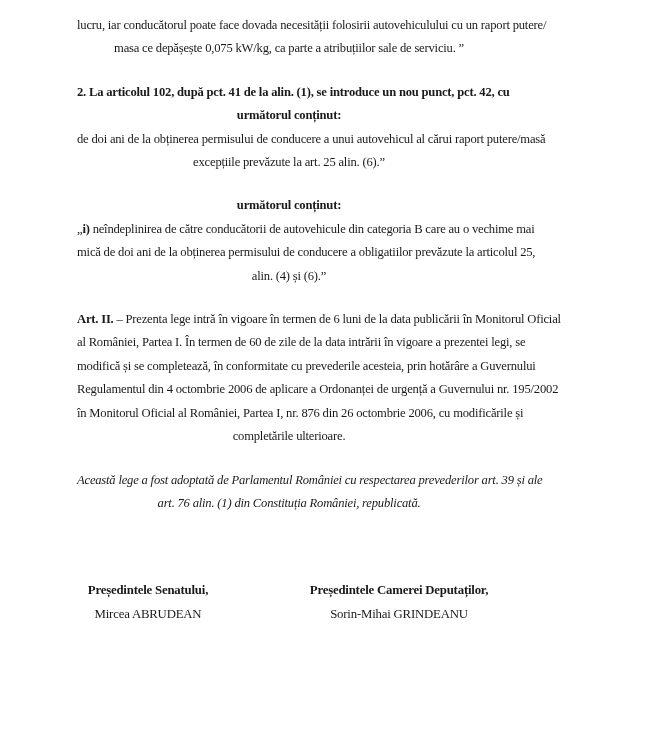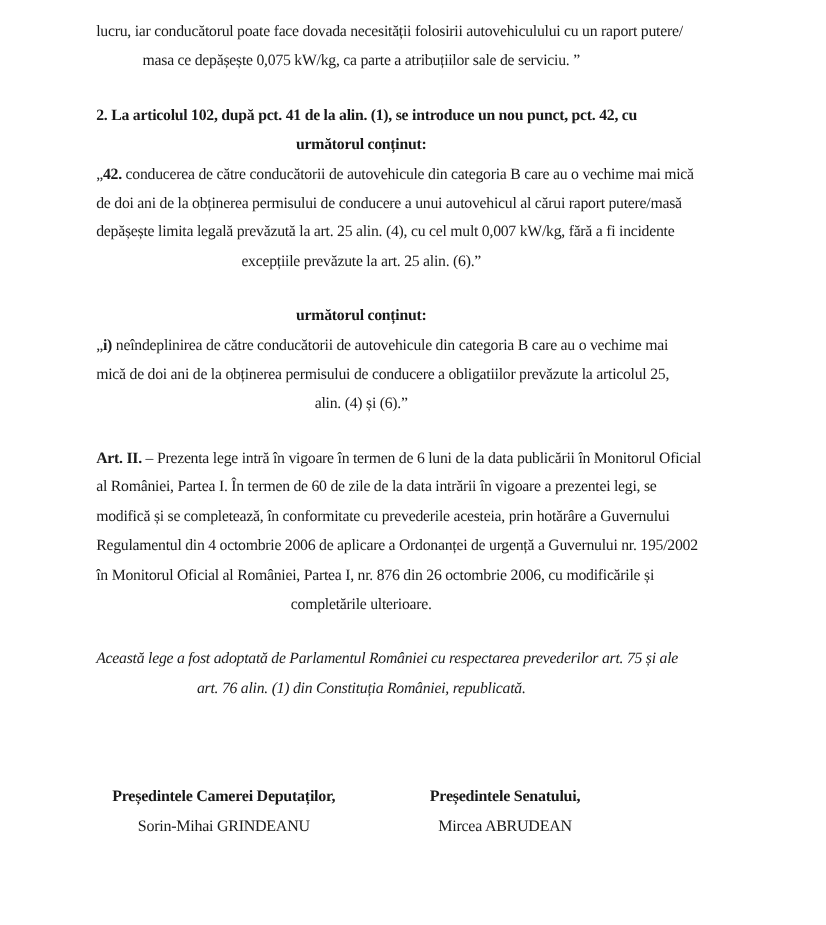--- a/index.html
+++ b/index.html
@@ -60,49 +60,47 @@
 
   <div id="document-body">
 
   <div class="para">
         <div class="line just"><span>lucru, iar conducătorul poate face dovada necesității folosirii autovehiculului cu un raport putere/</span></div>
         <div class="line"><span>masa ce depășește 0,075 kW/kg, ca parte a atribuțiilor sale de serviciu. ”</span></div>
       </div>
       <div class="para">
         <div class="line just"><span class="seg-b">2. La articolul 102, după pct. 41 de la alin. (1), se introduce un nou punct, pct. 42, cu</span></div>
         <div class="line"><span class="seg-b">următorul conținut:</span></div>
-        <div class="line just"><span>„</span><span class="seg-b">42.</span><span> conducerea de către conducătorii de autovehicule din categoria B care au o vechime mai mică</span></div>
         <div class="line just"><span>de doi ani de la obținerea permisului de conducere a unui autovehicul al cărui raport putere/masă</span></div>
-        <div class="line just"><span>depășește limita legală prevăzută la art. 25 alin. (4), cu cel mult 0,007 kW/kg, fără a fi incidente</span></div>
         <div class="line"><span>excepțiile prevăzute la art. 25 alin. (6).”</span></div>
       </div>
       <div class="para">
         <div class="line"><span class="seg-b">următorul conținut:</span></div>
         <div class="line just"><span>„</span><span class="seg-b">i)</span><span> neîndeplinirea de către conducătorii de autovehicule din categoria B care au o vechime mai</span></div>
         <div class="line just"><span>mică de doi ani de la obținerea permisului de conducere a obligatiilor prevăzute la articolul 25,</span></div>
         <div class="line"><span>alin. (4) și (6).”</span></div>
       </div>
       <div class="para">
         <div class="line just"><span class="seg-b">Art. II.</span><span> – Prezenta lege intră în vigoare în termen de 6 luni de la data publicării în Monitorul Oficial</span></div>
         <div class="line just"><span>al României, Partea I. În termen de 60 de zile de la data intrării în vigoare a prezentei legi, se</span></div>
         <div class="line just"><span>modifică și se completează, în conformitate cu prevederile acesteia, prin hotărâre a Guvernului</span></div>
         <div class="line just"><span>Regulamentul din 4 octombrie 2006 de aplicare a Ordonanței de urgență a Guvernului nr. 195/2002</span></div>
         <div class="line just"><span>în Monitorul Oficial al României, Partea I, nr. 876 din 26 octombrie 2006, cu modificările și</span></div>
         <div class="line"><span>completările ulterioare.</span></div>
       </div>
       <div class="para italic">
-        <div class="line just"><span>Această lege a fost adoptată de Parlamentul României cu respectarea prevederilor art. 75 și ale</span></div>
+        <div class="line just"><span>Această lege a fost adoptată de Parlamentul României cu respectarea prevederilor art. 39 și ale</span></div>
         <div class="line"><span>art. 76 alin. (1) din Constituția României, republicată.</span></div>
       </div>
     </div>
 
   <div class="signatures">
+    <div class="sig sig-right">
+      <div class="sig-title">Președintele Senatului,</div>
+      <div class="sig-name">Mircea ABRUDEAN</div>
+    </div>
     <div class="sig sig-left">
       <div class="sig-title">Președintele Camerei Deputaților,</div>
       <div class="sig-name">Sorin-Mihai GRINDEANU</div>
-    </div>
-    <div class="sig sig-right">
-      <div class="sig-title">Președintele Senatului,</div>
-      <div class="sig-name">Mircea ABRUDEAN</div>
     </div>
   </div>
 
 </div>
 
 </body></html>

